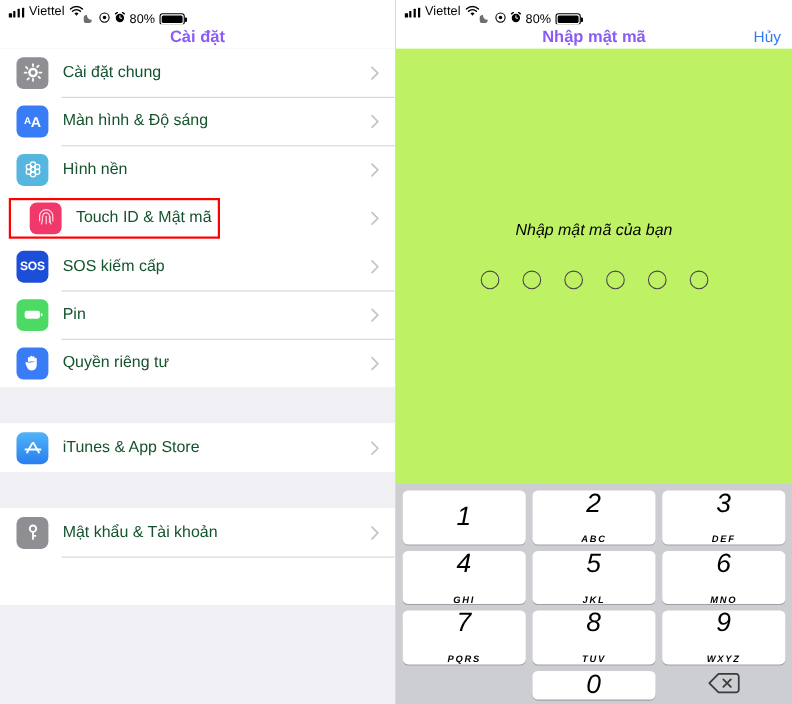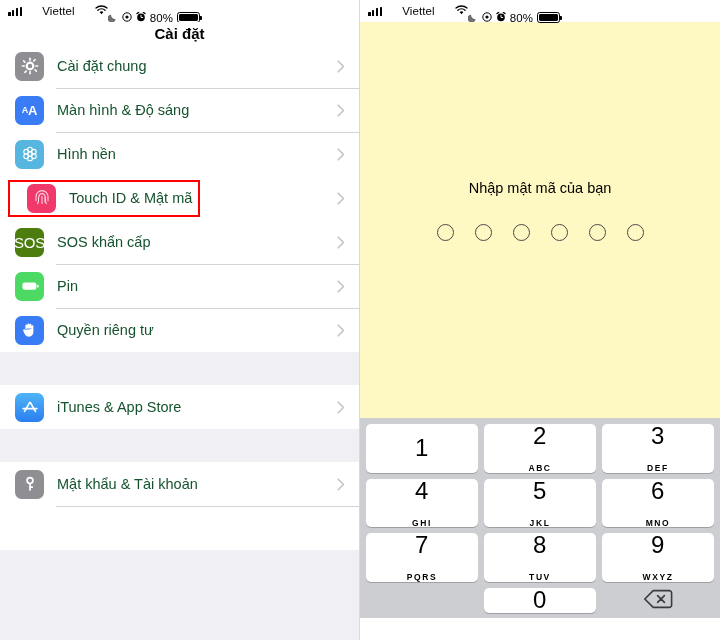--- a/index.html
+++ b/index.html
@@ -11,21 +11,21 @@
   .screens { display: flex; width: 720px; height: 640px; }
   .phone { width: 360px; height: 640px; position: relative; overflow: hidden; background: #fff; }
   .phone.left { border-right: 1px solid #d9d9d9; }
 
   
   .statusbar {
     height: 22px; display: flex; align-items: center;
     padding: 0 7px 0 8px; font-size: 11.5px; color: #000;
     background: #fff; font-weight: 600; letter-spacing: .1px;
   }
-  .sb-left { display: flex; align-items: center; gap: 20px; }
+  .sb-left { display: flex; align-items: center; gap: 4px; }
   .sb-center { flex: 1; text-align: center; font-weight: 600; font-size: 12px; }
   .sb-right { display: flex; align-items: center; gap: 4px; margin-top: 13px; }
   .bars { display: flex; align-items: flex-end; gap: 1.3px; height: 9px; }
   .bars i { width: 2.6px; background: #000; border-radius: .5px; display: block; }
   .bars i:nth-child(1) { height: 4px; }
   .bars i:nth-child(2) { height: 5.6px; }
   .bars i:nth-child(3) { height: 7.2px; }
   .bars i:nth-child(4) { height: 9px; }
   .carrier { font-size: 11.5px; font-weight: 400; }
   .wifi { display: inline-block; }
@@ -39,21 +39,21 @@
     content: ""; position: absolute; right: -3px; top: 3.2px;
     width: 1.8px; height: 3.8px; background: #000; border-radius: 0 1px 1px 0;
   }
   .batt > span { display: block; height: 100%; background: #000; border-radius: 1.4px; }
 
   
   .navbar {
     height: 22px; display: flex; align-items: center; justify-content: center;
     position: relative; background: #fff;
   }
-  .nav-title { font-size: 15px; font-weight: 700; color: #000000; }
+  .nav-title { font-size: 15px; font-weight: 700; color: #8b5cf6; }
   .nav-right {
     position: absolute; right: 10px; top: 50%; transform: translateY(-50%);
     font-size: 14px; color: #3478f6;
   }
 
   
   .settings-scroll { height: 596px; background: #efeff4; overflow: hidden; position: relative; }
   .group { background: #fff; }
   .gap { height: 33px; background: #efeff4; }
   .row {
@@ -81,21 +81,21 @@
 
   
   .hl-wrap { position: relative; padding-left: 12px; }
   .highlight-box {
     position: absolute; left: 8px; top: 4px; width: 192px; height: 37px;
     border: 2.5px solid #ff0000; pointer-events: none; z-index: 5;
   }
 
   
   .pass-body {
-    height: 596px; background: #fef9c3; display: flex; flex-direction: column;
+    height: 596px; background: #bef264; display: flex; flex-direction: column; font-style: italic;
   }
   .pass-top { flex: 1; display: flex; flex-direction: column; align-items: center; }
   .pass-prompt { font-size: 14.5px; color: #000; margin-top: 158px; }
   .dots { display: flex; gap: 21px; margin-top: 28px; }
   .dot {
     width: 17px; height: 17px; border-radius: 50%;
     border: 1.4px solid #4a4a4a; background: transparent;
   }
 
   .keypad {
@@ -257,22 +257,22 @@
             <div class="row-label">Touch ID &amp; Mật mã</div>
             <div class="chev">
               <svg width="8" height="13" viewBox="0 0 8 13">
                   <path d="M1.2 1.2 6.5 6.5 1.2 11.8" stroke="#c4c4c6" stroke-width="1.6" fill="none" stroke-linecap="round" stroke-linejoin="round"></path>
                 </svg>
             </div>
           </div>
         </div>
 
         <div class="row">
-          <div class="ic" style="background:#4d7c0f;font-size:15px;font-weight:400;letter-spacing:-.2px">SOS</div>
-          <div class="row-label">SOS khẩn cấp</div>
+          <div class="ic" style="background:#1d4ed8;font-size:11px;font-weight:700;letter-spacing:-.2px">SOS</div>
+          <div class="row-label">SOS kiếm cấp</div>
           <div class="chev">
             <svg width="8" height="13" viewBox="0 0 8 13">
                 <path d="M1.2 1.2 6.5 6.5 1.2 11.8" stroke="#c4c4c6" stroke-width="1.6" fill="none" stroke-linecap="round" stroke-linejoin="round"></path>
               </svg>
           </div>
         </div>
 
         <div class="row">
           <div class="ic" style="background:#4cd964">
             <svg width="22" height="22" viewBox="0 0 22 22">
@@ -392,20 +392,24 @@
               <path d="M5 3.3v2.2h1.7" stroke="#fff" stroke-width=".9" fill="none" stroke-linecap="round"></path>
             </svg>
         </span>
         <span class="battpct">80%</span>
         <span class="batt">
             <span></span>
           </span>
       </div>
     </div>
 
+    <div class="navbar">
+      <div class="nav-title">Nhập mật mã</div>
+      <div class="nav-right">Hủy</div>
+    </div>
 
     <div class="pass-body">
       <div class="pass-top">
         <div class="pass-prompt">Nhập mật mã của bạn</div>
         <div class="dots">
           <span class="dot"></span>
           <span class="dot"></span>
           <span class="dot"></span>
           <span class="dot"></span>
           <span class="dot"></span>

